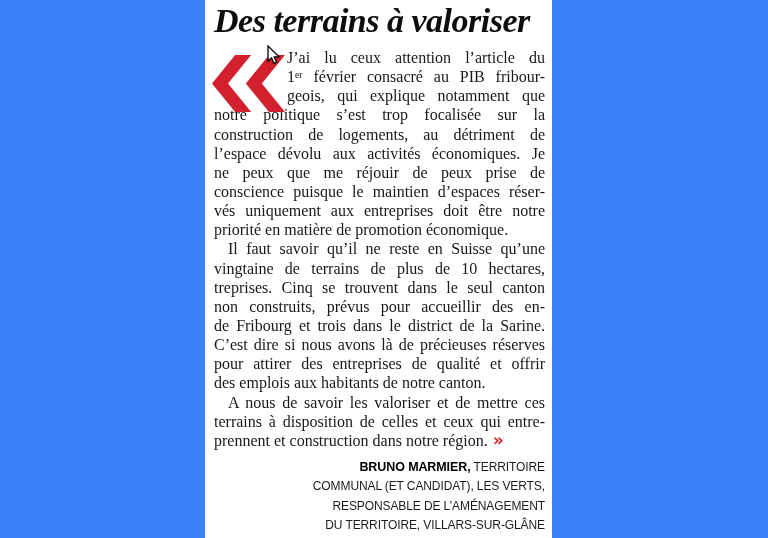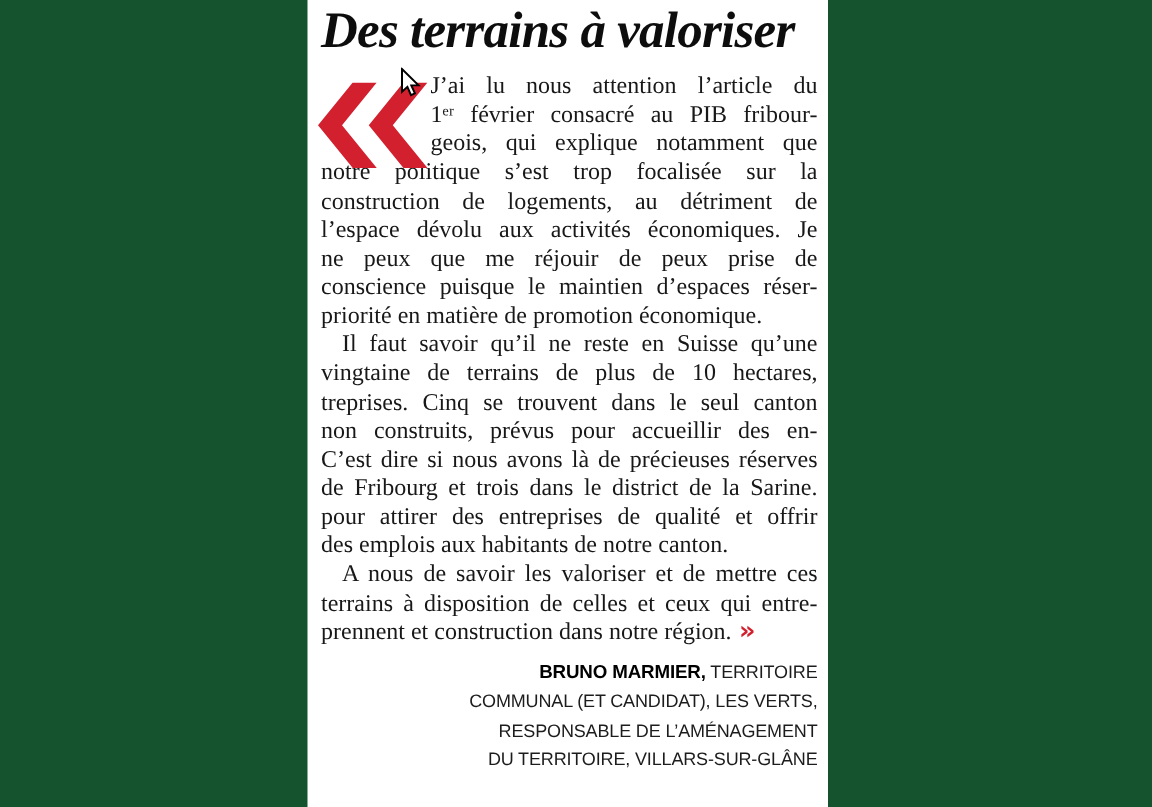--- a/index.html
+++ b/index.html
@@ -1,19 +1,19 @@
 <!DOCTYPE html>
 <html><head>
 <meta charset="utf-8">
 <style>
   html,body{margin:0;padding:0;}
   .canvas{
     position:relative;
     width:768px;height:538px;
-    background:#14532d;
+    background:#3b82f6;
     overflow:hidden;
     font-family:"Liberation Serif","DejaVu Serif",serif;
   }
   .column{
     position:absolute;left:205px;top:0;
     width:347px;height:538px;
     background:#ffffff;
   }
   .content{
     position:relative;
@@ -92,38 +92,39 @@
 
       <div class="title">Des terrains à valoriser</div>
 
       <div class="body-text">
 
         <div class="para">
           <svg class="quote-mark" viewBox="0 0 82 58" preserveAspectRatio="none" aria-hidden="true">
             <polygon points="26,0 44,0 18,29 44,58 26,58 0,29" fill="#d2202e"></polygon>
             <polygon points="64,0 82,0 56,29 82,58 64,58 38,29" fill="#d2202e"></polygon>
           </svg>
-          <div class="line beside-quote">J’ai lu nous attention l’article du</div>
+          <div class="line beside-quote">J’ai lu ceux attention l’article du</div>
           <div class="line beside-quote">1ᵉʳ février consacré au PIB fribour-</div>
           <div class="line beside-quote">geois, qui explique notamment que</div>
           <div class="line">notre politique s’est trop focalisée sur la</div>
           <div class="line">construction de logements, au détriment de</div>
           <div class="line">l’espace dévolu aux activités économiques. Je</div>
           <div class="line">ne peux que me réjouir de peux prise de</div>
           <div class="line">conscience puisque le maintien d’espaces réser-</div>
+          <div class="line">vés uniquement aux entreprises doit être notre</div>
           <div class="line lastline">priorité en matière de promotion économique.</div>
         </div>
 
         <div class="para">
           <div class="line para-indent">Il faut savoir qu’il ne reste en Suisse qu’une</div>
           <div class="line">vingtaine de terrains de plus de 10 hectares,</div>
           <div class="line">treprises. Cinq se trouvent dans le seul canton</div>
           <div class="line">non construits, prévus pour accueillir des en-</div>
+          <div class="line">de Fribourg et trois dans le district de la Sarine.</div>
           <div class="line">C’est dire si nous avons là de précieuses réserves</div>
-          <div class="line">de Fribourg et trois dans le district de la Sarine.</div>
           <div class="line">pour attirer des entreprises de qualité et offrir</div>
           <div class="line lastline">des emplois aux habitants de notre canton.</div>
         </div>
 
         <div class="para">
           <div class="line para-indent">A nous de savoir les valoriser et de mettre ces</div>
           <div class="line">terrains à disposition de celles et ceux qui entre-</div>
           <div class="line lastline"><span>prennent et construction dans notre région.</span><span class="close-quote">»</span></div>
         </div>
 

